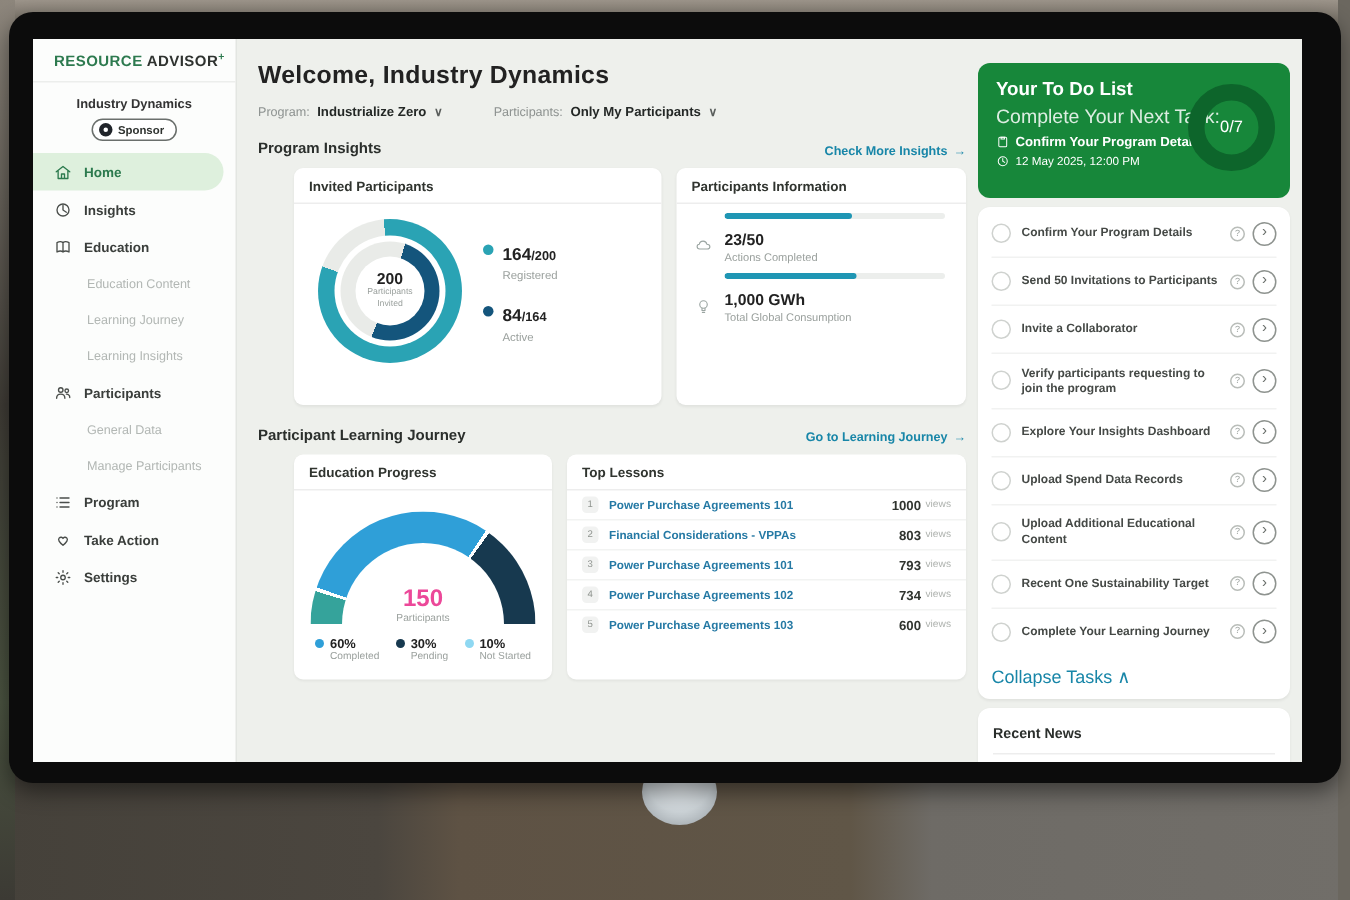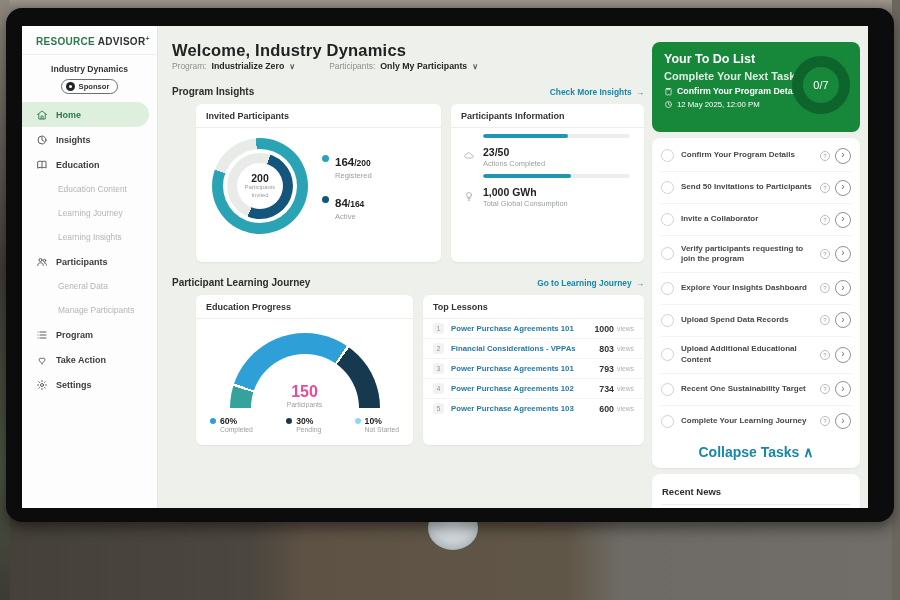--- a/index.html
+++ b/index.html
@@ -43,21 +43,21 @@
   .nav-item svg { width:12px; height:12px; stroke:#4a4e4b; fill:none; stroke-width:1.8;
     stroke-linecap:round; stroke-linejoin:round; flex:none; }
   .nav-item.active { background:#def0dd; color:#2c7a4e; }
   .nav-item.active svg { stroke:#2c7a4e; }
   .nav-sub { height:24px; padding-left:36px; display:flex; align-items:center;
     font-size:8.4px; font-weight:400; color:#b2b7b4; }
 
   
   .main { position:absolute; left:150px; top:0; width:472px; }
   .welcome { margin-top:15px; font-size:16.5px; font-weight:800; color:#222; letter-spacing:.2px; }
-  .filters { display:flex; gap:34px; margin-top:1px; align-items:center; }
+  .filters { display:flex; gap:34px; margin-top:9px; align-items:center; }
   .filter { display:flex; align-items:center; gap:5px; }
   .filter .lab { font-size:8.4px; color:#8d9290; }
   .filter .val { font-size:8.8px; font-weight:800; color:#23272
 
 4; color:#242826; }
   .chev { font-size:8px; color:#5a5e5c; font-weight:700; }
   .sect { display:flex; align-items:center; justify-content:space-between; margin-top:15px; }
   .sect .t { font-size:10px; font-weight:800; color:#2b2f2c; }
   .linkish { font-size:8.4px; font-weight:700; color:#1886a8; display:flex; gap:4px; align-items:center; }
   .cards { display:flex; gap:10px; margin-top:7px;padding-left:24px; }
@@ -89,21 +89,21 @@
   .card-pi { flex:1; height:158px; }
   .pi-row { display:flex; gap:8px; padding:8px 14px 0 12px; }
   .pi-row svg { width:12px; height:12px; stroke:#9ba5a2; fill:none; stroke-width:1.5;
     stroke-linecap:round; stroke-linejoin:round; margin-top:4px; flex:none; }
   .pi-val { font-size:10.5px; font-weight:800; color:#222; }
   .pi-lab { font-size:7.4px; color:#9aa09d; margin-top:1px; }
   .pi-bar { height:4px; background:#eceeec; border-radius:2px; margin:6px 14px 0 32px; overflow:hidden; }
   .pi-bar i { display:block; height:100%; background:#1f96b4; border-radius:2px; }
 
   
-  .card-ep { width:217px; height:150px; }
+  .card-ep { width:172px; height:150px; }
   .gauge-wrap { width:150px; height:75px; margin:14px auto 0; position:relative; overflow:hidden; }
   .gauge { position:absolute; left:0; top:0; width:150px; height:150px; border-radius:50%;
     background:conic-gradient(from 270deg, #35a39b 0 17deg, #fff 17deg 19deg,
       #2f9fd8 19deg 124deg, #fff 124deg 126deg, #17394f 126deg 180deg, transparent 180deg); }
   .gauge-hole { position:absolute; left:21px; top:21px; width:108px; height:108px;
     border-radius:50%; background:#fff; }
   .gauge-txt { position:absolute; left:0; right:0; bottom:0; text-align:center; }
   .gauge-txt .n { font-size:16px; font-weight:800; color:#ec4899; }
   .gauge-txt .l { font-size:6.8px; color:#9aa09d; }
   .ep-legend { display:flex; justify-content:space-between; padding:8px 14px 0; }
@@ -120,42 +120,42 @@
     font-size:6.4px; display:flex; align-items:center; justify-content:center; flex:none; }
   .tl-title { flex:1; margin-left:7px; font-size:7.8px; font-weight:600; color:#2579a4; }
   .tl-views { font-size:8.8px; font-weight:800; color:#30342f; }
   .tl-vlab { font-size:6.8px; color:#aeb2ae; margin-left:3px; }
 
   
   .rightcol { position:absolute; left:630px; top:0; width:208px; }
   .todo-panel { margin-top:16px; height:90px; border-radius:8px; background:#17873a;
     padding:10px 10px 0 12px; position:relative; color:#fff; }
   .todo-panel .ttl { font-size:12.5px; font-weight:800; }
-  .todo-panel .sub { font-size:11px; opacity:.85; margin-top:4px;font-weight:bold; }
+  .todo-panel .sub { font-size:13px; opacity:.85; margin-top:4px; }
   .todo-line { display:flex; align-items:center; gap:4px; margin-top:4px; }
   .todo-line svg { width:9px; height:9px; stroke:#fff; fill:none; stroke-width:1.8;
     stroke-linecap:round; flex:none; }
   .todo-line .b { font-size:8.8px; font-weight:800; }
   .todo-line .d { font-size:7.8px; }
   .ring { position:absolute; right:10px; top:14px; width:58px; height:58px; border-radius:50%;
     border:11px solid #0d652b; display:flex; align-items:center; justify-content:center; }
   .ring span { font-size:11px; font-weight:400; color:#fff; }
 
   .tasks-card { margin-top:6px; background:#fff; border-radius:8px; padding:2px 9px;
     box-shadow:0 1px 2px rgba(0,0,0,.06); }
   .task { display:flex; align-items:center; padding:7.5px 0; border-bottom:1px solid #f1f2f1; }
   .task .cb { width:13px; height:13px; border-radius:50%; border:1.5px solid #cfd2cf; flex:none; }
   .task .lb { flex:1; margin:0 4px 0 7px; font-size:8px; font-weight:600; color:#45494 6;
     color:#454946; line-height:1.3; }
   .task .info { width:10px; height:10px; border-radius:50%; border:1px solid #b9bdb9;
     color:#9aa09d; font-size:6px; display:flex; align-items:center; justify-content:center; flex:none; }
   .task .go { width:16px; height:16px; border-radius:50%; border:1.2px solid #8e938f;
     color:#6a6f6b; font-size:10px; line-height:1; display:flex; align-items:center;
     justify-content:center; flex:none; margin-left:5px; padding-bottom:1px; }
-  .collapse { text-align:center; padding:7px 0 6px; font-size:14px; font-weight:700; color:#1886a8; }
+  .collapse { padding:7px 0 6px; font-size:12px; font-weight:400; color:#1886a8; }
   .news-card { margin-top:6px; background:#fff; border-radius:8px 8px 0 0; padding:12px 10px 30px;
     box-shadow:0 1px 2px rgba(0,0,0,.06); }
   .news-card .t { font-size:9.5px; font-weight:800; color:#2b2f2c; padding-bottom:7px;
     border-bottom:1px solid #ededed; }
 </style>
 </head>
 <body>
 
 <div class="bg-top"></div>
 <div class="bg-bottom"></div>

